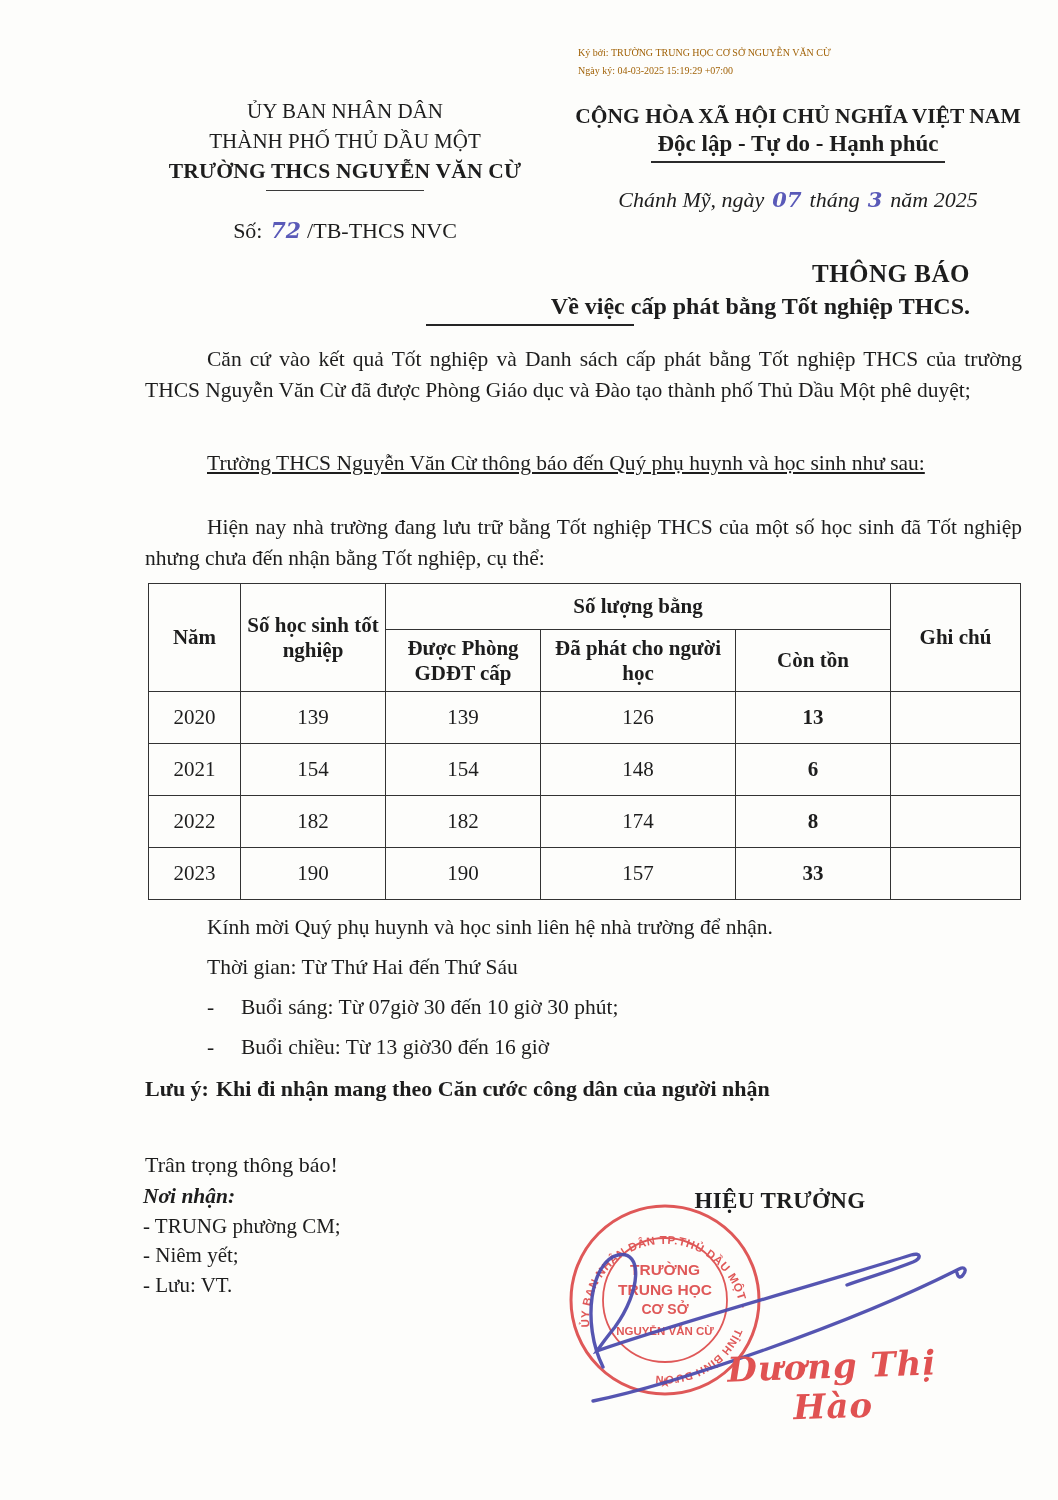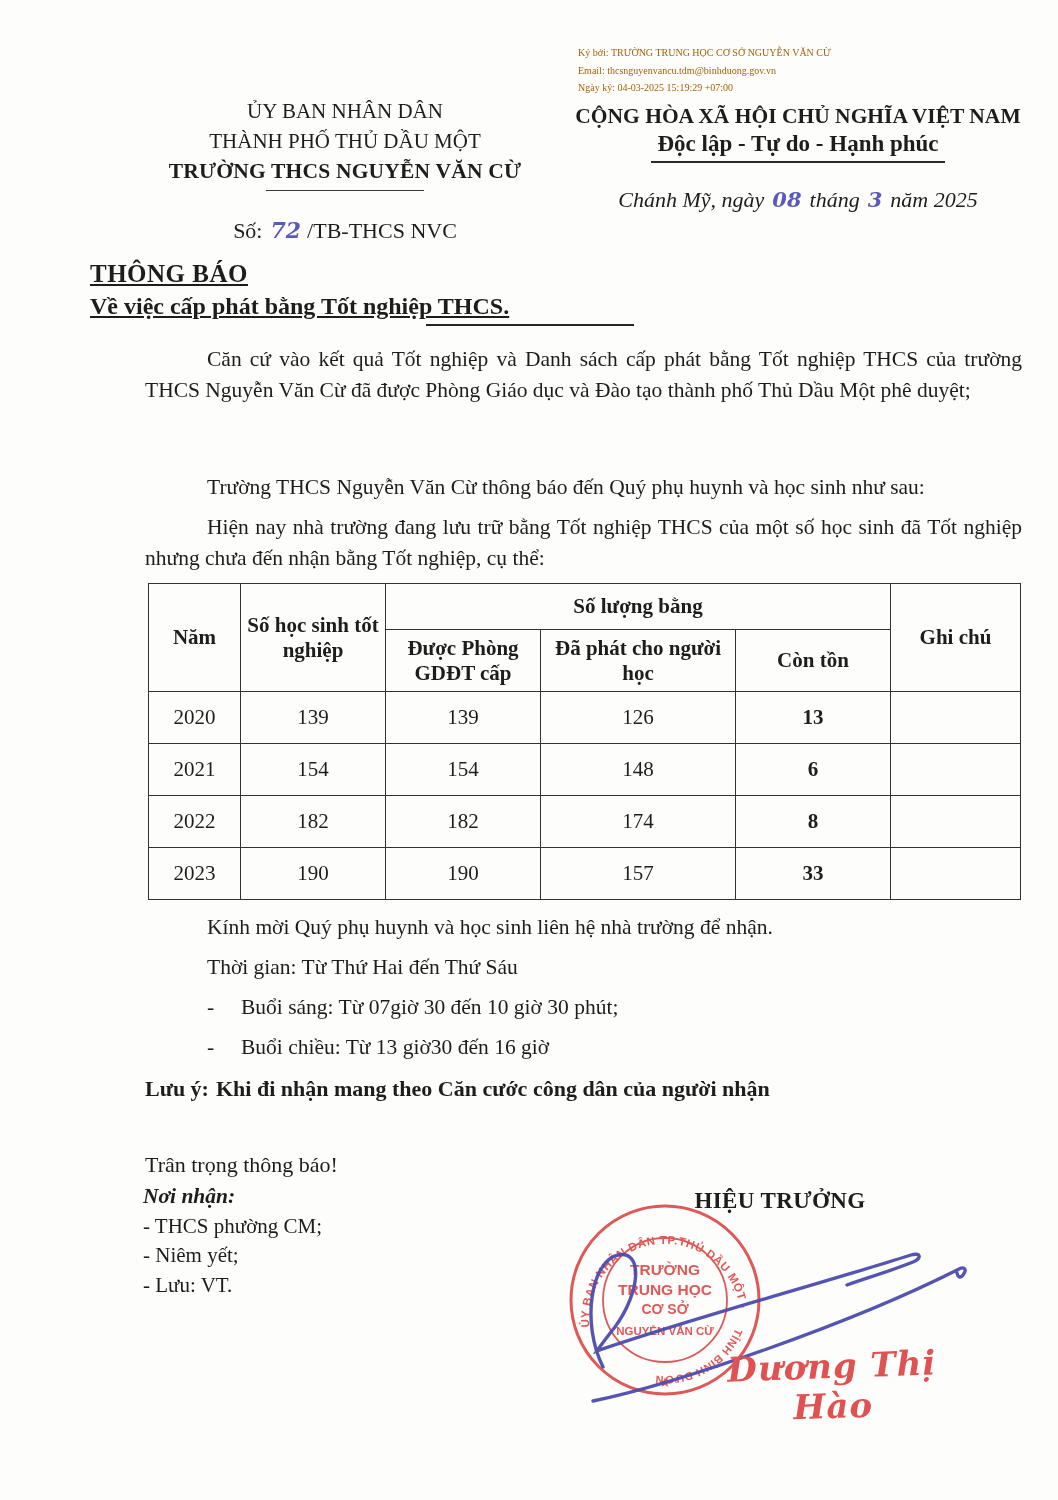--- a/index.html
+++ b/index.html
@@ -18,28 +18,28 @@
   .hand{color:#5a5ab8;font-family:"DejaVu Serif",serif;font-style:italic;font-weight:bold;}
   .so-line .hand{margin:0 6px 0 8px;}
 
   .hdr-right{left:572px;top:102px;width:452px;text-align:center;}
   .hdr-right .hr1{font-size:21.5px;font-weight:bold;line-height:28px;}
   .hdr-right .hr2{display:inline-block;font-size:23px;font-weight:bold;line-height:28px;
     border-bottom:2px solid #2b2b2b;padding:0 6px 3px;}
   .date-line{margin-top:24px;font-size:22px;font-style:italic;}
   .date-line .hand{font-size:21px;margin:0 8px;}
 
-  .title-block{left:90px;top:258px;width:880px;text-align:left;text-decoration:underline;}
+  .title-block{left:90px;top:258px;width:880px;text-align:right;}
   .title-main{font-size:25px;font-weight:bold;line-height:32px;letter-spacing:.5px;}
   .title-sub{font-size:24px;font-weight:bold;line-height:32px;}
   .title-rule{width:208px;border-top:2px solid #252525;margin:2px auto 0;}
 
   .para{left:145px;width:877px;font-size:21.5px;line-height:31px;text-indent:62px;}
   .p1{top:344px;}
-  .p2{top:472px;}
+  .p2{top:448px;text-decoration:underline;}
   .p3{top:512px;}
 
   table.doc{position:absolute;left:148px;top:583px;width:872px;border-collapse:collapse;table-layout:fixed;}
   table.doc th,table.doc td{border:1.6px solid #333;font-size:21px;text-align:center;vertical-align:middle;padding:2px 4px;}
   table.doc th{font-weight:bold;line-height:25px;}
   th.va-top{vertical-align:top;padding-top:7px;}
   th.va-top2{vertical-align:top;padding-top:12px;}
   tr.hdr1{height:46px;}
   tr.hdr2{height:62px;padding-left:33px;}
   tr.data{height:52px;}
@@ -66,39 +66,38 @@
     font-family:"DejaVu Serif",serif;font-style:italic;font-weight:bold;font-size:34px;
     letter-spacing:1px;transform:rotate(-2deg);}
 </style>
 </head>
 <body>
 
 <div class="page">
 
   <div class="sig-info abs">
     <div>Ký bởi: TRƯỜNG TRUNG HỌC CƠ SỞ NGUYỄN VĂN CỪ</div>
-    <div>Email: thcsnguyenvancu.tdm@binhduong.gov.vn</div>
     <div>Ngày ký: 04-03-2025 15:19:29 +07:00</div>
   </div>
 
   <div class="hdr-left abs">
     <div class="hl1">ỦY BAN NHÂN DÂN</div>
     <div class="hl2">THÀNH PHỐ THỦ DẦU MỘT</div>
     <div class="hl3">TRƯỜNG THCS NGUYỄN VĂN CỪ</div>
     <div class="hl-rule"></div>
     <div class="so-line">
       <span>Số:</span><span class="hand">72</span><span>/TB-THCS NVC</span>
     </div>
   </div>
 
   <div class="hdr-right abs">
     <div class="hr1">CỘNG HÒA XÃ HỘI CHỦ NGHĨA VIỆT NAM</div>
     <div><span class="hr2">Độc lập - Tự do - Hạnh phúc</span></div>
     <div class="date-line">
-      <span>Chánh Mỹ, ngày</span><span class="hand">08</span><span>tháng</span><span class="hand">3</span><span>năm 2025</span>
+      <span>Chánh Mỹ, ngày</span><span class="hand">07</span><span>tháng</span><span class="hand">3</span><span>năm 2025</span>
     </div>
   </div>
 
   <div class="title-block abs">
     <div class="title-main">THÔNG BÁO</div>
     <div class="title-sub">Về việc cấp phát bằng Tốt nghiệp THCS.</div>
     <div class="title-rule"></div>
   </div>
 
   <div class="para p1 abs justify">Căn cứ vào kết quả Tốt nghiệp và Danh sách cấp phát bằng Tốt nghiệp THCS của trường THCS Nguyễn Văn Cừ đã được Phòng Giáo dục và Đào tạo thành phố Thủ Dầu Một phê duyệt;</div>
@@ -171,21 +170,21 @@
     <span class="dash">-</span>
     <span>Buổi chiều: Từ 13 giờ30 đến 16 giờ</span>
   </div>
   <div class="line l-note abs">
     <span>Lưu ý:</span><span class="note-text">Khi đi nhận mang theo Căn cước công dân của người nhận</span>
   </div>
   <div class="line l-closing abs">Trân trọng thông báo!</div>
 
   <div class="noi-nhan abs">
     <div class="nn-label">Nơi nhận:</div>
-    <div>- THCS phường CM;</div>
+    <div>- TRUNG phường CM;</div>
     <div>- Niêm yết;</div>
     <div>- Lưu: VT.</div>
   </div>
 
   <div class="hieu-truong abs">HIỆU TRƯỞNG</div>
 
   <svg class="stamp-sig abs" viewBox="0 0 470 212">
     <g opacity="0.92">
       <circle cx="102" cy="105" r="94" fill="none" stroke="#dd4b4b" stroke-width="3"></circle>
       <circle cx="102" cy="105" r="62" fill="none" stroke="#dd4b4b" stroke-width="1.8"></circle>

